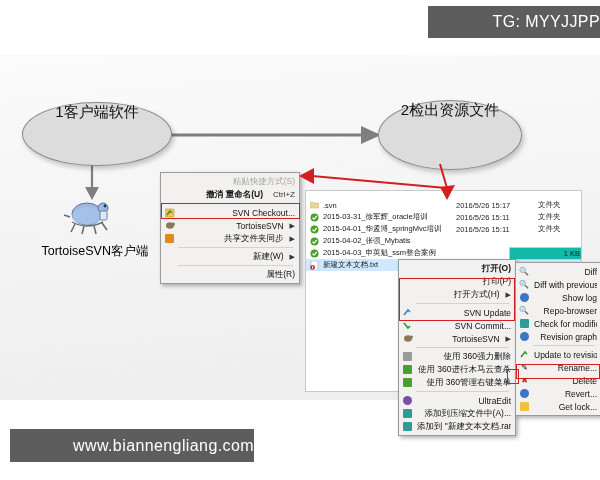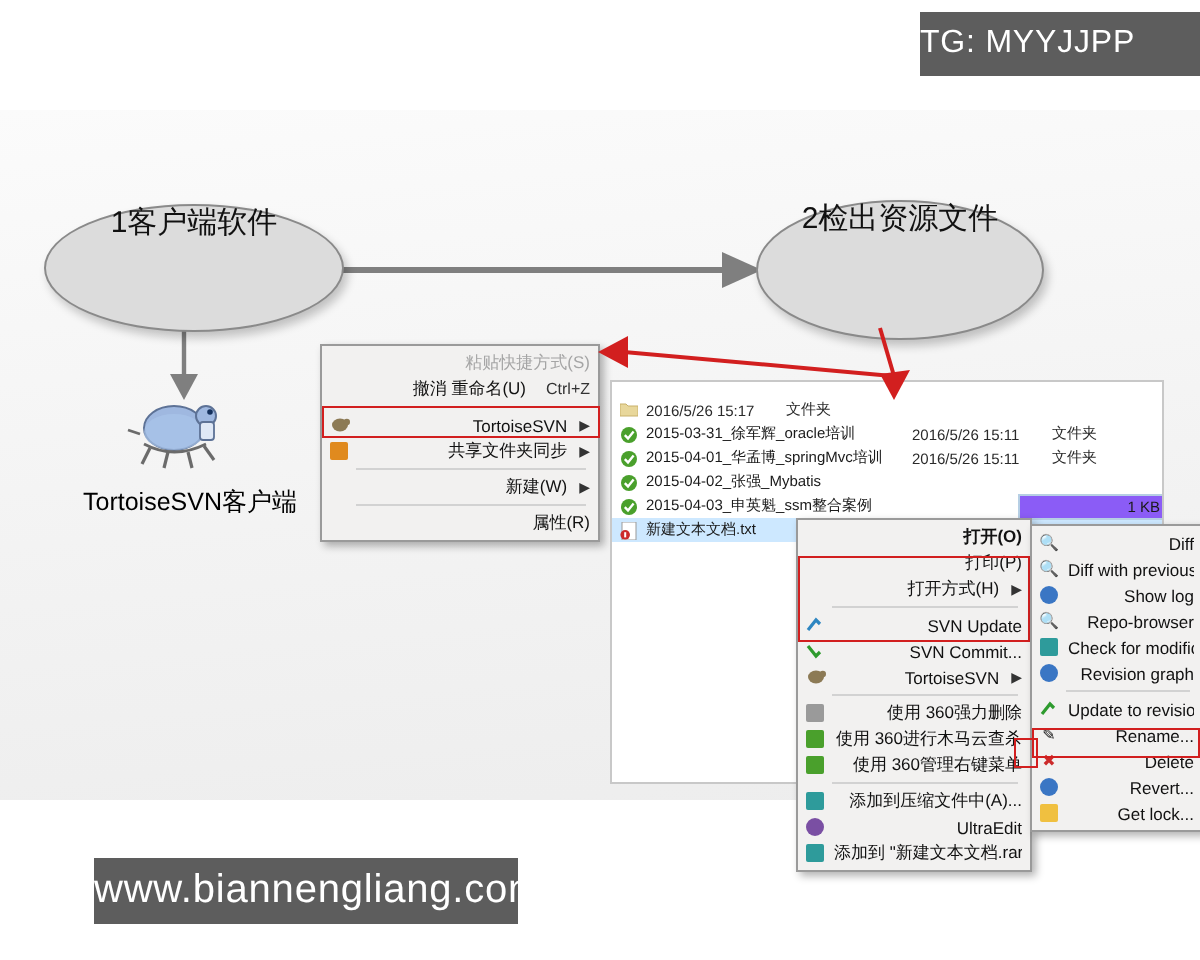--- a/index.html
+++ b/index.html
@@ -11,25 +11,26 @@
   }
   
   #slide{position:absolute;inset:0;background:#ffffff;}
   #slide-wash{
     position:absolute;left:0;top:55px;width:600px;height:345px;
     background:linear-gradient(175deg,#fbfbfb 0%,#f3f3f3 55%,#ededed 100%);
   }
   
   .chip{
     position:absolute;background:#5d5d5d;color:#ffffff;
-    display:flex;align-items:center;justify-content:flex-start;
+    display:flex;align-items:center;justify-content:flex-end;
     letter-spacing:.4px;
+    padding-left:32px;
   }
   #tg-chip{right:0;top:6px;width:140px;height:32px;font-size:16px;}
-  #site-chip{left:10px;bottom:18px;width:212px;height:33px;font-size:20px;margin-left:37px;}
+  #site-chip{left:10px;bottom:18px;width:212px;height:33px;font-size:16px;}
   
   .ellipse{
     position:absolute;border-radius:50%;
     background:#dcdcdc;border:1.4px solid #8a8a8a;
     display:flex;align-items:flex-start;justify-content:center;text-align:center;
     color:#111;font-size:15px;line-height:1.15;
     box-shadow:2px 3px 5px rgba(0,0,0,.22);
   }
   #ellipse-1{left:22px;top:102px;width:148px;height:62px;}
   #ellipse-2{left:378px;top:100px;width:142px;height:68px;}
@@ -71,25 +72,25 @@
   .sw.purple{background:#7a4fa3;}
   
   #explorer{
     position:absolute;left:305px;top:190px;width:275px;height:200px;
     background:#ffffff;border:1px solid #c8c8c8;overflow:hidden;
   }
   .frow{display:flex;align-items:center;height:12px;font-size:7.5px;color:#1a1a1a;padding-left:3px;}
   .frow .fic{width:11px;height:10px;margin-right:3px;display:flex;align-items:center;justify-content:center;}
   .frow .fname{width:133px;overflow:hidden;white-space:nowrap;}
   .frow .fdate{width:70px;color:#2a2a2a;}
-  .frow .ftype{width:42px;color:#2a2a2a;}
+  .frow .ftype{width:42px;color:#2a2a2a;margin-left:12px;}
   .frow.sel{background:#cde8ff;}
   #size-cell{
     position:absolute;left:203px;top:56px;width:70px;height:11px;
-    background:#8b5cf6;border:1px solid #b6cfe4;
+    background:#14b8a6;border:1px solid #b6cfe4;
     font-size:7.5px;color:#1a1a1a;text-align:right;padding-right:4px;line-height:11px;
   }
   
   .redbox{position:absolute;border:1.6px solid #d21f1f;pointer-events:none;}
   
   .red-arrow{position:absolute;}
 </style>
 </head>
 <body>
 
@@ -130,25 +131,34 @@
 
   <div class="menu" id="menu1" style="left:160px;top:172px;width:138px;">
 
     <div class="mrow dim">
       <span class="ic"></span>
       <span class="lbl">粘贴快捷方式(S)</span>
     </div>
 
     <div class="mrow">
       <span class="ic"></span>
-      <span class="lbl" style="font-weight:normal;">撤消 重命名(U)</span>
+      <span class="lbl" style="font-weight:bold;">撤消 重命名(U)</span>
       <span class="acc">Ctrl+Z</span>
     </div>
     <div class="msep"></div>
 
+    <div class="mrow">
+      <span class="ic">
+        <svg width="10" height="10" viewBox="0 0 10 10">
+            <rect x="0" y="1" width="9" height="8" rx="1" fill="#f2c94c" stroke="#b99520" stroke-width=".6"></rect>
+            <path d="M2 7 L5 3 L7 5" stroke="#2e9b2e" stroke-width="1.6" fill="none"></path>
+          </svg>
+      </span>
+      <span class="lbl">SVN Checkout...</span>
+    </div>
 
     <div class="mrow">
       <span class="ic">
         <svg width="10" height="9" viewBox="0 0 10 9">
             <ellipse cx="5" cy="4.5" rx="4" ry="3.2" fill="#8c7a55"></ellipse>
             <circle cx="8.4" cy="3" r="1.6" fill="#8c7a55"></circle>
           </svg>
       </span>
       <span class="lbl">TortoiseSVN</span>
       <span class="sub">▶</span>
@@ -180,20 +190,21 @@
 
   <div id="explorer">
     <div style="height:8px;"></div>
 
     <div class="frow">
       <span class="fic">
         <svg width="9" height="8" viewBox="0 0 9 8">
             <path d="M0 1h3l1 1h5v5H0z" fill="#e8d79b" stroke="#c9b16a" stroke-width=".5"></path>
           </svg>
       </span>
+      <span class="fname">.svn</span>
       <span class="fdate">2016/5/26 15:17</span>
       <span class="ftype">文件夹</span>
     </div>
 
     <div class="frow">
       <span class="fic">
         <svg width="9" height="9" viewBox="0 0 9 9">
             <circle cx="4.5" cy="4.5" r="4" fill="#4aa02c"></circle>
             <path d="M2.4 4.6 L4 6.2 L6.8 2.8" stroke="#fff" stroke-width="1.2" fill="none"></path>
           </svg>
@@ -315,29 +326,29 @@
     <div class="mrow">
       <span class="ic">
           <span class="sw green"></span>
         </span>
       <span class="lbl">使用 360管理右键菜单</span>
     </div>
     <div class="msep"></div>
 
     <div class="mrow">
       <span class="ic">
+          <span class="sw purple" style="border-radius:50%;"></span>
+        </span>
+      <span class="lbl">UltraEdit</span>
+    </div>
+    <div class="mrow">
+      <span class="ic">
           <span class="sw teal"></span>
         </span>
       <span class="lbl">添加到压缩文件中(A)...</span>
-    </div>
-    <div class="mrow">
-      <span class="ic">
-          <span class="sw purple" style="border-radius:50%;"></span>
-        </span>
-      <span class="lbl">UltraEdit</span>
     </div>
     <div class="mrow">
       <span class="ic">
           <span class="sw teal"></span>
         </span>
       <span class="lbl">添加到 "新建文本文档.rar"(T)</span>
     </div>
   </div>
 
   <div class="redbox" style="left:399px;top:278px;width:114px;height:41px;"></div>

